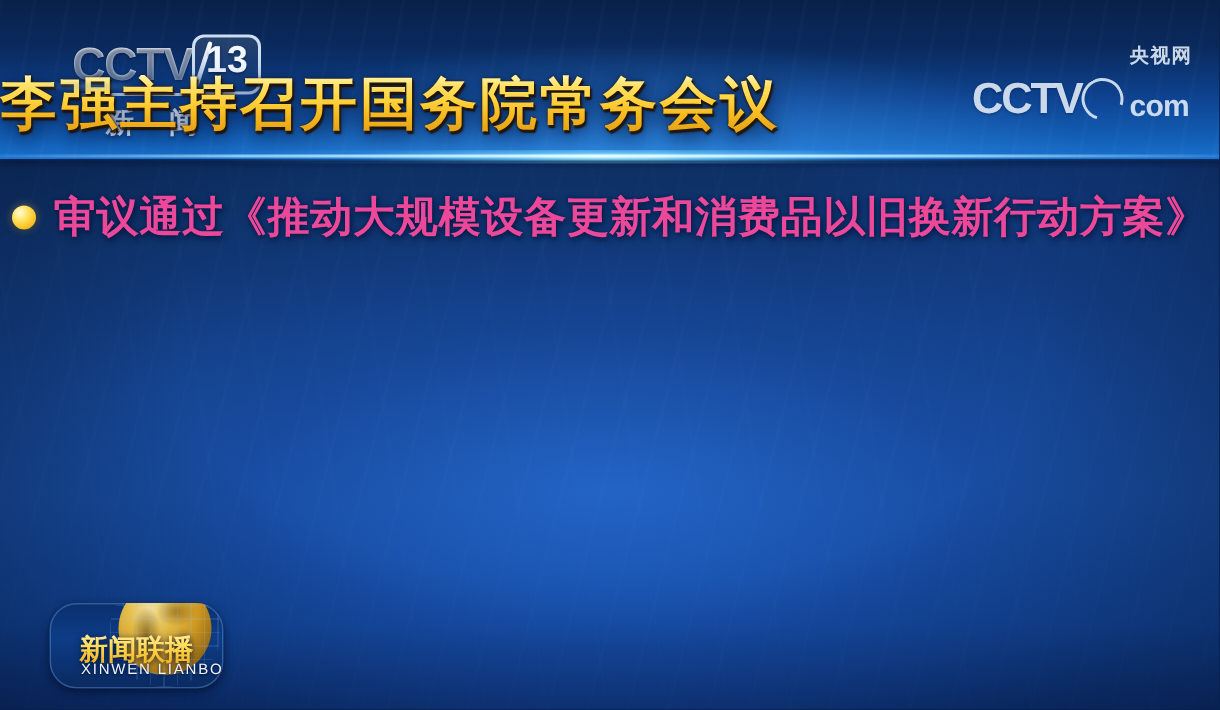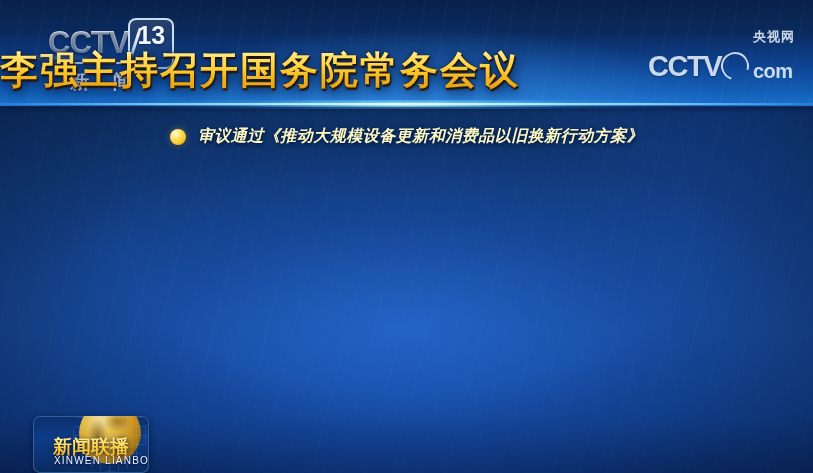--- a/index.html
+++ b/index.html
@@ -86,21 +86,21 @@
     width:14px;height:34px;position:relative;
   }
   .cctv13-slash::before{
     content:"";position:absolute;left:6px;top:1px;width:2.5px;height:32px;
     background:linear-gradient(180deg,#ffffff,#9fbedd);
     transform:rotate(18deg);transform-origin:center;border-radius:2px;
   }
   .cctv13-num{
     position:relative;
     font-size:25px;font-weight:700;line-height:1;
-    padding:3px 7px 19px 7px;
+    padding:3px 7px 8px 7px;
     border:2px solid rgba(215,232,250,.95);
     border-radius:8px;
     background:linear-gradient(180deg,rgba(255,255,255,.12),rgba(255,255,255,0));
     color:#f2f8ff;
     text-shadow:0 1px 2px rgba(0,20,60,.5);
   }
   .cctv13-rule{
     margin-top:2px;height:2px;width:106px;
     background:linear-gradient(90deg,rgba(255,255,255,.0),rgba(225,240,255,.95) 25%,rgba(225,240,255,.95) 75%,rgba(255,255,255,0));
   }
@@ -159,45 +159,44 @@
   .subtitle-row{
     position:absolute;left:0;top:126px;width:813px;
     display:flex;align-items:center;justify-content:center;gap:12px;
   }
   .bullet{
     width:16px;height:16px;border-radius:50%;flex:none;
     background:radial-gradient(circle at 34% 30%,#fffbe0 0%,#ffe873 28%,#fdc82c 62%,#d89a0c 100%);
     box-shadow:0 1px 4px rgba(0,20,60,.6),0 0 6px rgba(255,214,70,.45);
   }
   .subtitle{
-    font-size:16px;font-weight:700;letter-spacing:0.5px;
-    color:#fef9c3;
+    font-size:28px;font-weight:700;letter-spacing:0.5px;
+    color:#ec4899;
     text-shadow:1px 2px 4px rgba(0,20,60,.85),0 0 2px rgba(0,25,70,.7);
     white-space:nowrap;
-    font-style:italic;
   }
 
   
   .body-copy{
     position:absolute;left:74px;top:196px;width:672px;
     font-size:25px;font-weight:700;
     line-height:38px;
     color:#ffffff;
     text-align:justify;
     text-align-last:left;
     letter-spacing:0.5px;
     text-shadow:1px 2px 4px rgba(0,20,60,.85),0 0 2px rgba(0,25,70,.6);
     text-indent:50px;
     user-select:none;
   }
 
   
   .xwlb{
-    position:absolute;left:33px;top:416px;width:116px;height:57px;
-    border-radius:7px;
+    position:absolute;left:33px;top:402px;width:116px;height:57px;
+    border-radius:18px;
     background:linear-gradient(180deg,#0b2f6e 0%,#0d3c86 40%,#0a2a60 100%);
     box-shadow:0 2px 6px rgba(0,10,35,.6), inset 0 0 0 1px rgba(120,175,235,.35);
     overflow:hidden;
   }
   .xwlb-globe{
     position:absolute;left:46px;top:-14px;width:62px;height:62px;border-radius:50%;
     background:
       radial-gradient(circle at 34% 28%,#ffe9a0 0%,#f2c544 26%,#d79a1b 55%,#8d6310 82%,#5b3f08 100%);
     opacity:.95;
     filter:blur(0.2px);

